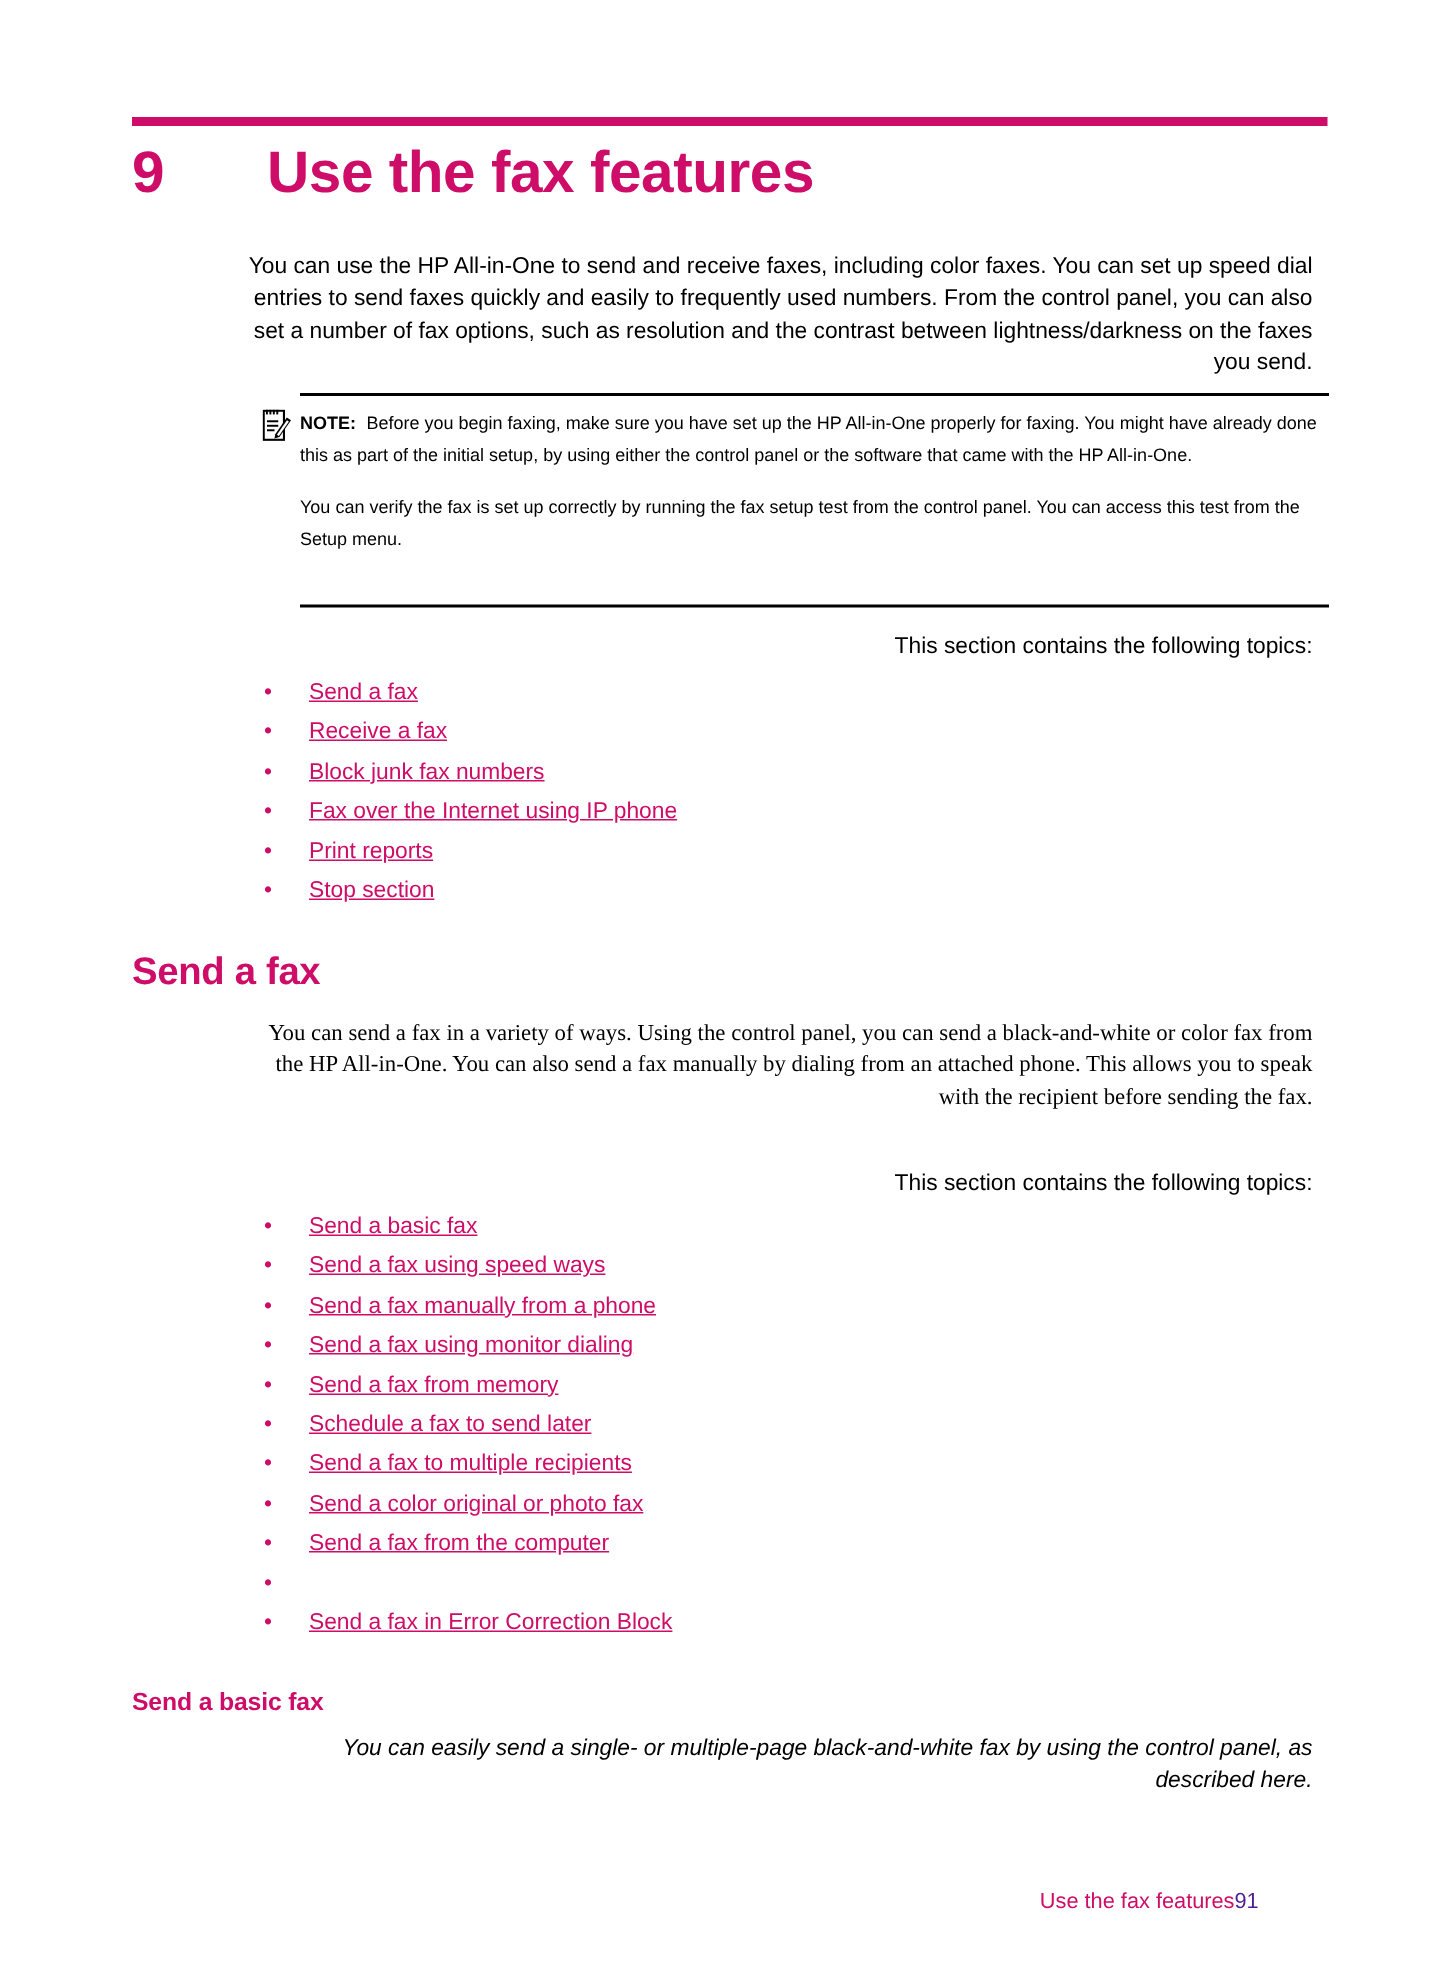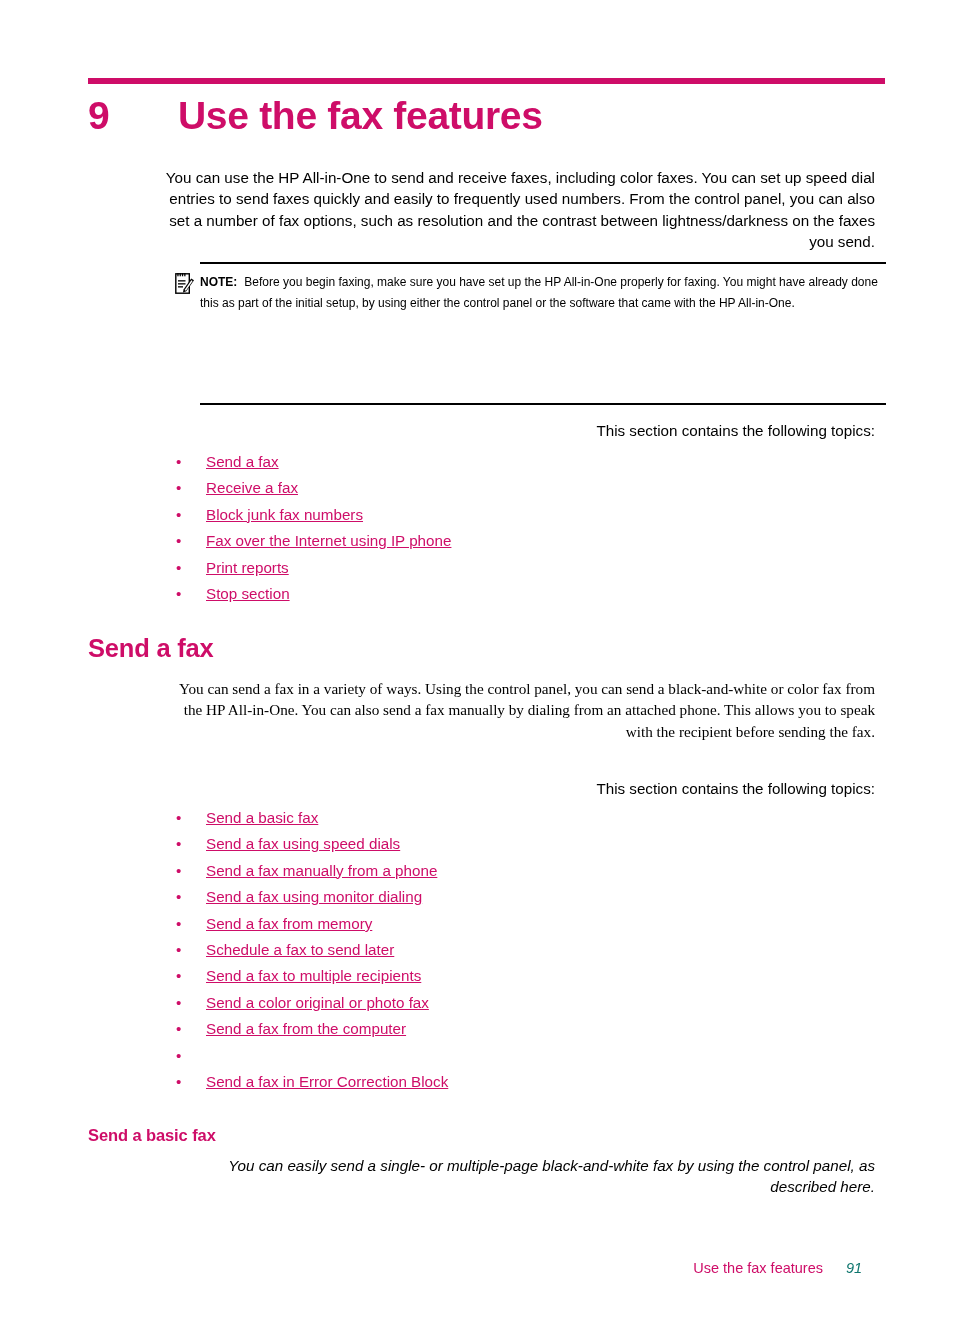--- a/index.html
+++ b/index.html
@@ -181,25 +181,24 @@
     line-height: 20px;
     color: #CE0D68;
     display: flex;
     justify-content: flex-end;
     align-items: baseline;
   }
   .footer-title {
     color: #CE0D68;
   }
   .footer-page {
-    color: #0f766e;
+    color: #4c1d95;
     width: 62px;
-    text-align: center;
+    text-align: left;
     display: inline-block;
-    font-style: italic;
   }
 </style>
 </head>
 <body>
 
 <div class="page">
 
   <div class="chapter-rule"></div>
 
   <div class="chapter-head">
@@ -223,20 +222,21 @@
         <rect x="3.0" y="7.2" width="7.5" height="1.3" fill="#000000"></rect>
         <rect x="3.0" y="10.2" width="7.5" height="1.3" fill="#000000"></rect>
         <rect x="3.0" y="13.2" width="5.0" height="1.3" fill="#000000"></rect>
         <path d="M8.5 16.5 L16.2 5.4 L19 7.2 L11.3 18.3 L8.0 19.4 Z" fill="#000000"></path>
         <path d="M9.6 16.9 L16.3 7.2 L17.6 8.0 L10.9 17.7 Z" fill="#ffffff"></path>
       </svg>
     </div>
 
     <div class="note-body">
       <p class="note-p"><span class="note-label">NOTE:</span><span class="note-gap"></span><span>Before you begin faxing, make sure you have set up the HP All-in-One properly for faxing. You might have already done this as part of the initial setup, by using either the control panel or the software that came with the HP All-in-One.</span></p>
+      <p class="note-p">You can verify the fax is set up correctly by running the fax setup test from the control panel. You can access this test from the Setup menu.</p>
     </div>
   </div>
 
   <div class="body-block p-topics-1">This section contains the following topics:</div>
 
   <ul class="link-list list-topics-1">
     <li class="link-item">
       <span class="bullet">•</span>
       <a class="doc-link">Send a fax</a>
     </li>
@@ -268,21 +268,21 @@
 
   <div class="body-block p-topics-2">This section contains the following topics:</div>
 
   <ul class="link-list list-topics-2">
     <li class="link-item">
       <span class="bullet">•</span>
       <a class="doc-link">Send a basic fax</a>
     </li>
     <li class="link-item">
       <span class="bullet">•</span>
-      <a class="doc-link">Send a fax using speed dials</a>
+      <a class="doc-link">Send a fax using speed ways</a>
     </li>
     <li class="link-item">
       <span class="bullet">•</span>
       <a class="doc-link">Send a fax manually from a phone</a>
     </li>
     <li class="link-item">
       <span class="bullet">•</span>
       <a class="doc-link">Send a fax using monitor dialing</a>
     </li>
     <li class="link-item">

